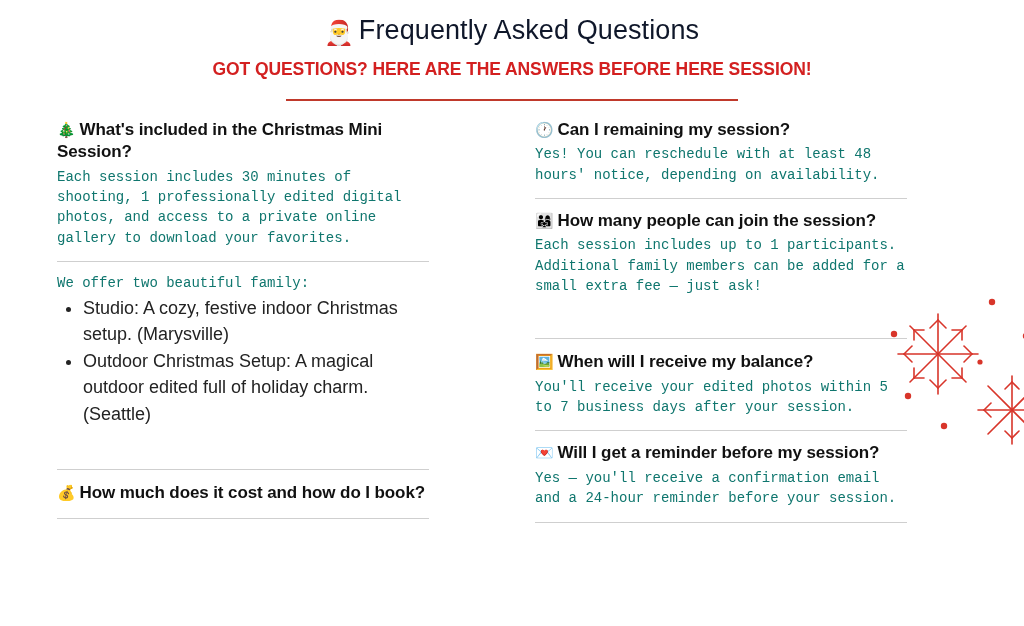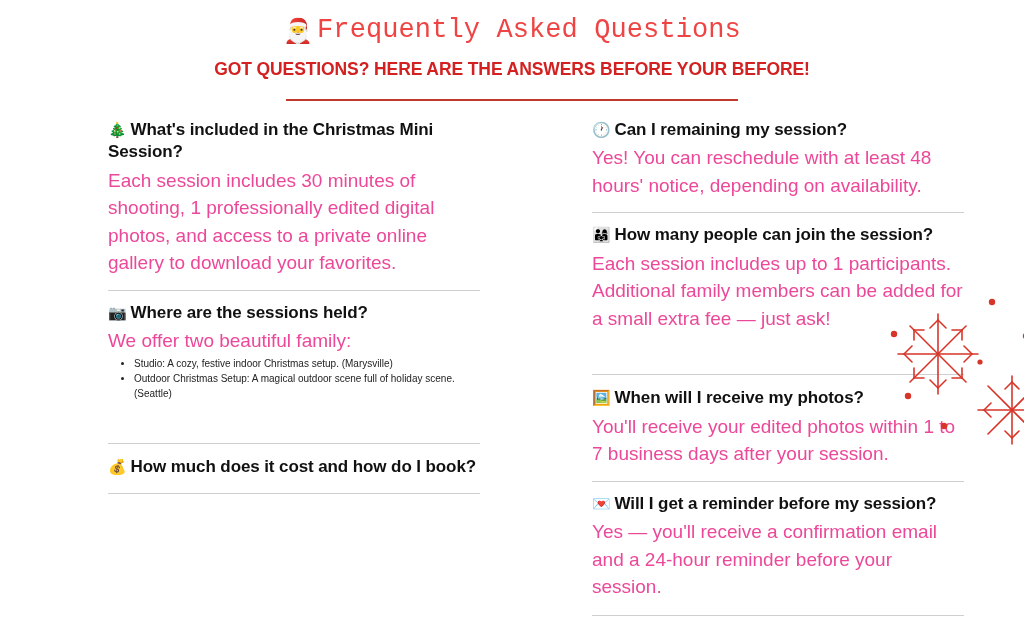--- a/index.html
+++ b/index.html
@@ -25,24 +25,23 @@
 
   
   .header {
     text-align: center;
     padding-top: 14px;
   }
   .main-title {
     font-size: 27px;
     font-weight: 400;
     letter-spacing: 0.1px;
-    color: #ef4444;
+    color: #0f172a;
     line-height: 1.2;
     margin: 0;
-    font-family: Liberation Mono, monospace;
   }
   .main-title .emoji {
     font-size: 24px;
     vertical-align: -2px;
     margin-right: 4px;
   }
   .subtitle {
     margin: 11px 0 0 0;
     font-size: 17.5px;
     font-weight: bold;
@@ -52,25 +51,24 @@
   .divider-top {
     width: 452px;
     height: 2px;
     background: #c0392b;
     margin: 19px auto 0 auto;
   }
 
   
   .columns {
     display: flex;
-    gap: 74px;
+    gap: 106px;
     padding: 18px 0 0 0;
-    margin-left: 108px;
+    margin-left: 57px;
     width: 856px;
-    justify-content: space-between;
   }
   .col {
     width: 372px;
   }
   .col-right { width: 372px; }
 
   .faq-item { margin-bottom: 0; }
 
   .q {
     font-size: 17px;
@@ -79,34 +77,35 @@
     color: #111111;
     margin: 0 0 3px 0;
     letter-spacing: -0.1px;
   }
   .q .emoji {
     font-size: 15px;
     margin-right: 4px;
     vertical-align: 0px;
   }
   .a {
-    font-size: 19px;
+    font-size: 14px;
     line-height: 1.45;
-    color: #ec4899;
+    color: #0f766e;
     margin: 0;
+    font-family: Liberation Mono, monospace;
   }
   .a-lead { margin: 0 0 1px 0; }
 
   ul.a-list {
     margin: 2px 0 0 0;
     padding-left: 26px;
     list-style: disc;
   }
   ul.a-list li {
-    font-size: 10px;
+    font-size: 18px;
     line-height: 1.45;
     color: #232323;
     margin-bottom: 1px;
   }
 
   .sep {
     height: 1px;
     background: #cfcfcf;
     margin: 13px 0 11px 0;
   }
@@ -123,41 +122,40 @@
     pointer-events: none;
   }
 </style>
 </head>
 <body>
 
 <div class="page">
 
   <div class="header">
     <h1 class="main-title"><span class="emoji">🎅</span><span>Frequently Asked Questions</span></h1>
-    <p class="subtitle">GOT QUESTIONS? HERE ARE THE ANSWERS BEFORE YOUR BEFORE!</p>
+    <p class="subtitle">GOT QUESTIONS? HERE ARE THE ANSWERS BEFORE HERE SESSION!</p>
     <div class="divider-top"></div>
   </div>
 
   <div class="columns">
 
     <div class="col col-left">
 
       <div class="faq-item">
         <p class="q"><span class="emoji">🎄</span><span>What's included in the Christmas Mini Session?</span></p>
         <p class="a">Each session includes 30 minutes of shooting, 1 professionally edited digital photos, and access to a private online gallery to download your favorites.</p>
       </div>
 
       <div class="sep"></div>
 
       <div class="faq-item">
-        <p class="q"><span class="emoji">📷</span><span>Where are the sessions held?</span></p>
         <p class="a a-lead">We offer two beautiful family:</p>
         <ul class="a-list">
           <li>Studio: A cozy, festive indoor Christmas setup. (Marysville)</li>
-          <li>Outdoor Christmas Setup: A magical outdoor scene full of holiday scene. (Seattle)</li>
+          <li>Outdoor Christmas Setup: A magical outdoor edited full of holiday charm. (Seattle)</li>
         </ul>
       </div>
 
       <div class="sep sep-tall"></div>
 
       <div class="faq-item">
         <p class="q"><span class="emoji">💰</span><span>How much does it cost and how do I book?</span></p>
       </div>
 
       <div class="sep sep-bottom"></div>
@@ -173,22 +171,22 @@
       <div class="sep"></div>
 
       <div class="faq-item">
         <p class="q"><span class="emoji">👨‍👩‍👧</span><span>How many people can join the session?</span></p>
         <p class="a">Each session includes up to 1 participants. Additional family members can be added for a small extra fee — just ask!</p>
       </div>
 
       <div class="sep sep-tall"></div>
 
       <div class="faq-item">
-        <p class="q"><span class="emoji">🖼️</span><span>When will I receive my photos?</span></p>
-        <p class="a">You'll receive your edited photos within 1 to 7 business days after your session.</p>
+        <p class="q"><span class="emoji">🖼️</span><span>When will I receive my balance?</span></p>
+        <p class="a">You'll receive your edited photos within 5 to 7 business days after your session.</p>
       </div>
 
       <div class="sep"></div>
 
       <div class="faq-item">
         <p class="q"><span class="emoji">💌</span><span>Will I get a reminder before my session?</span></p>
         <p class="a">Yes — you'll receive a confirmation email and a 24-hour reminder before your session.</p>
       </div>
 
       <div class="sep sep-bottom"></div>

